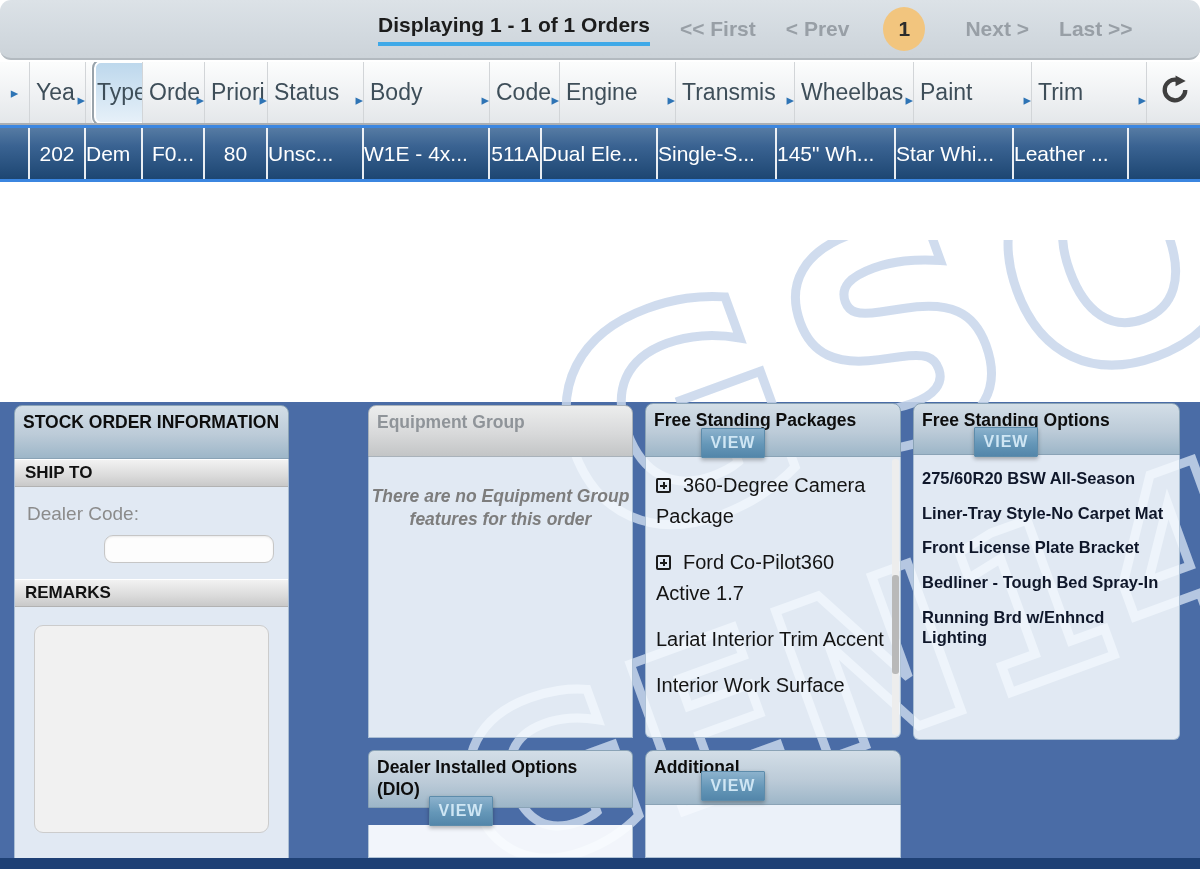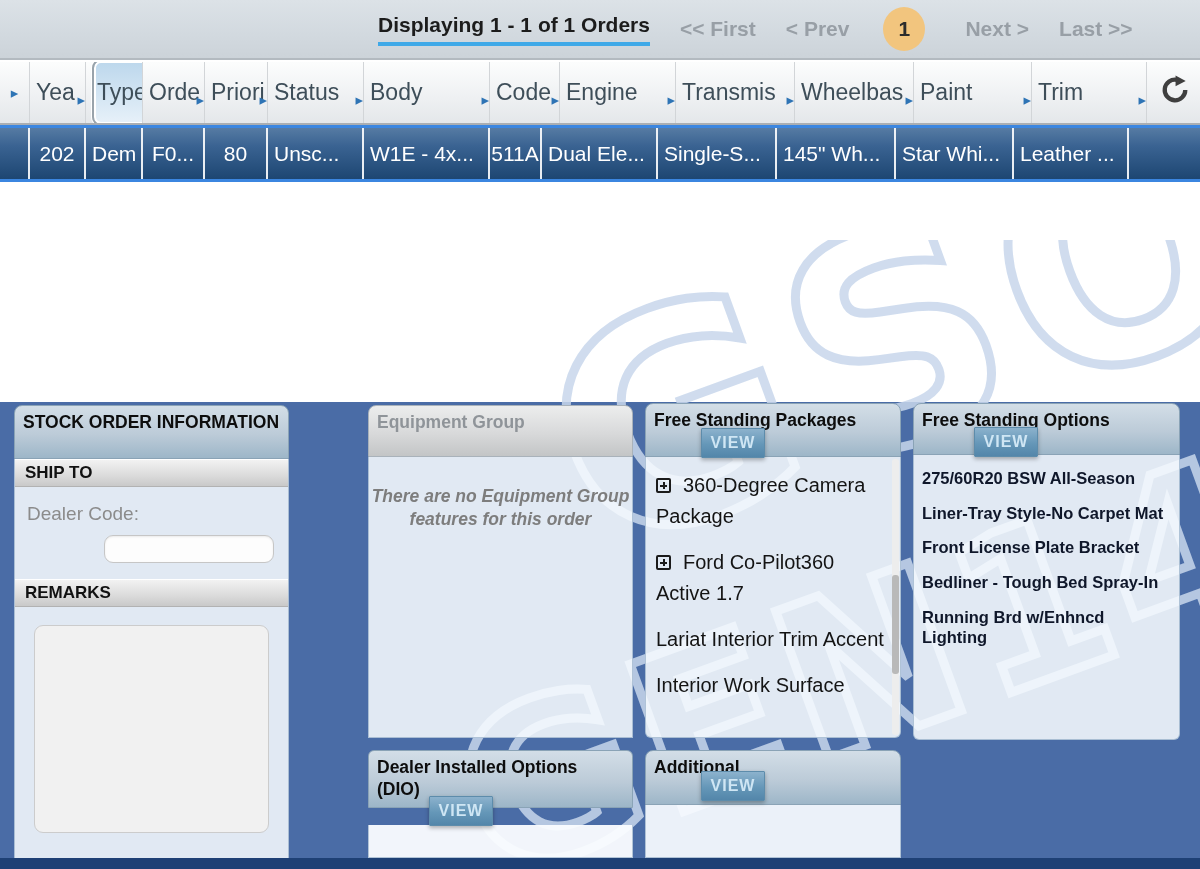--- a/index.html
+++ b/index.html
@@ -3,21 +3,21 @@
 <meta charset="utf-8">
 <style>
   * { margin:0; padding:0; box-sizing:border-box; }
   html,body { background:#fff; }
   body { font-family:"Liberation Sans","DejaVu Sans",sans-serif; }
   .page { position:relative; width:1200px; height:869px; overflow:hidden; background:#ffffff; }
 
   
   .topbar { position:absolute; top:0; left:0; right:0; height:60px;
     background:linear-gradient(180deg,#dce2e7 0%,#d2d9df 60%,#ccd3d9 100%);
-    border-bottom:2px solid #b3bac0; display:flex; align-items:center; padding-left:378px; z-index:6; }
+    border-bottom:2px solid #b3bac0; display:flex; align-items:center; padding-left:378px; z-index:6;border-radius:11px; }
   .topbar .disp { font-size:21px; font-weight:bold; color:#1c1c1c; padding-bottom:5px;
     border-bottom:4px solid #3fa9e8; }
   .pag-link { font-size:21px; font-weight:bold; color:#989fa6; margin-left:30px; cursor:default; white-space:nowrap; }
   .pag-page { width:42px; height:44px; border-radius:50%; background:#f2c57e; color:#2c2c2c;
     font-size:21px; font-weight:bold; display:flex; align-items:center; justify-content:center; margin-left:34px; }
   .pag-next { margin-left:40px; }
 
   
   .gridhead { position:absolute; top:62px; left:0; right:0; height:63px; display:flex;
     background:linear-gradient(180deg,#fcfdfd 0%,#eef0f2 60%,#e4e7ea 100%);
@@ -31,21 +31,21 @@
   .type-box { border:2px solid #99a3ab; border-radius:9px; padding:18px 3px;
     background:linear-gradient(180deg,#bcd7ec 0%,#e7f1f9 100%);
     box-shadow:inset 0 0 0 2px #ffffff, 0 0 0 1px #fff; }
   .gh-refresh { flex:1; display:flex; align-items:center; justify-content:center; border-right:none; }
 
   
   .gridrow { position:absolute; top:125px; left:0; right:0; height:57px; display:flex;
     border-top:3px solid #3b86e0; border-bottom:3px solid #3b86e0;
     background:linear-gradient(180deg,#567ba3 0%,#3a6392 35%,#1d4672 100%); z-index:6; }
   .gr-cell { height:100%; display:flex; align-items:center; border-right:2px solid rgba(255,255,255,0.9);
-    color:#ffffff; font-size:21px; padding:0 6px; overflow:hidden; white-space:nowrap; }
+    color:#ffffff; font-size:21px; padding:0 0; overflow:hidden; white-space:nowrap; }
   .gr-cell.ctr { justify-content:center; padding:0 2px; }
   .gr-cell.last { border-right:none; }
 
   
   .lower-bg { position:absolute; left:0; top:402px; width:1200px; height:467px; background:#4a6ca6; z-index:1; }
   .watermark { position:absolute; left:360px; top:240px; width:860px; height:640px; z-index:2; pointer-events:none; opacity:.85; }
   .bottom-strip { position:absolute; left:0; top:858px; width:1200px; height:11px; background:#1e4075; z-index:5; }
 
   
   .panel { position:absolute; z-index:3; }

